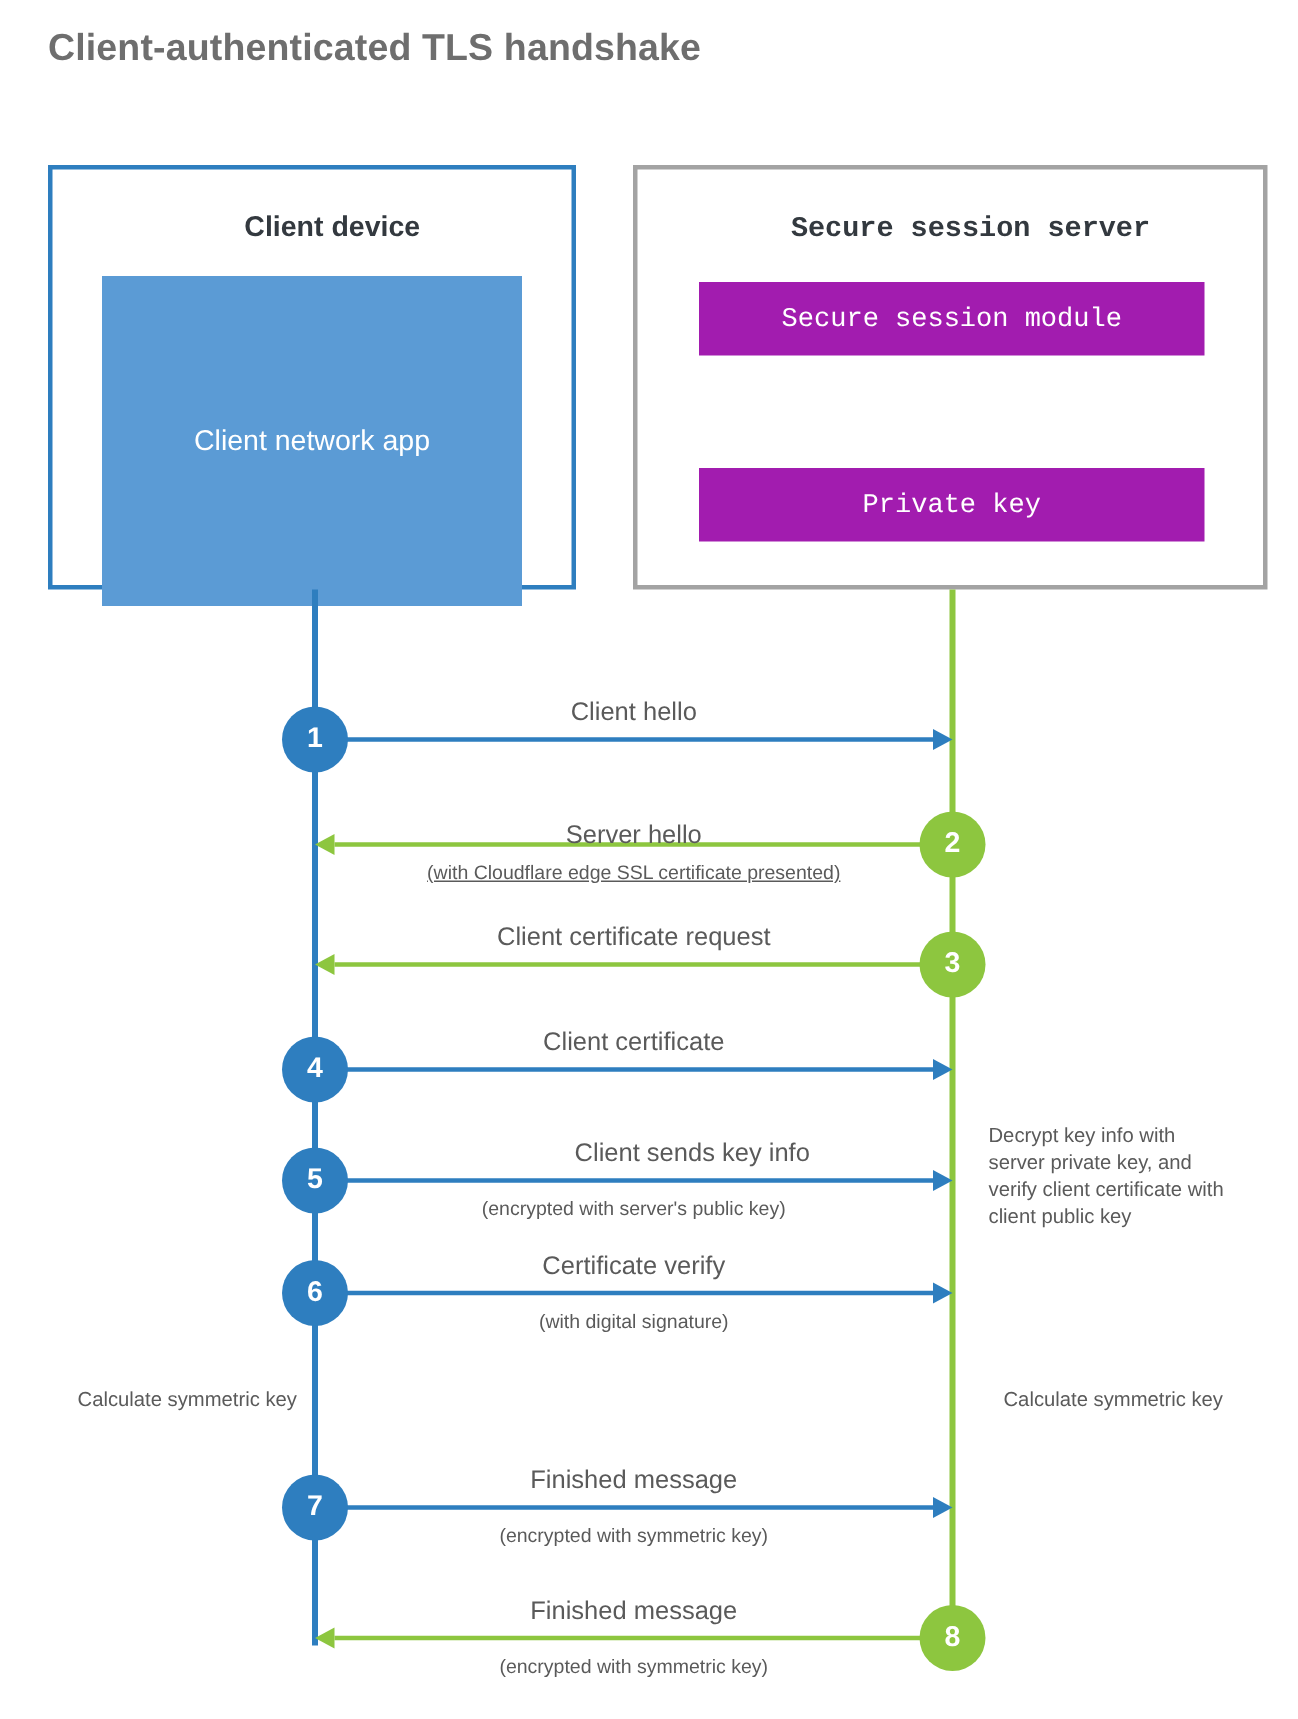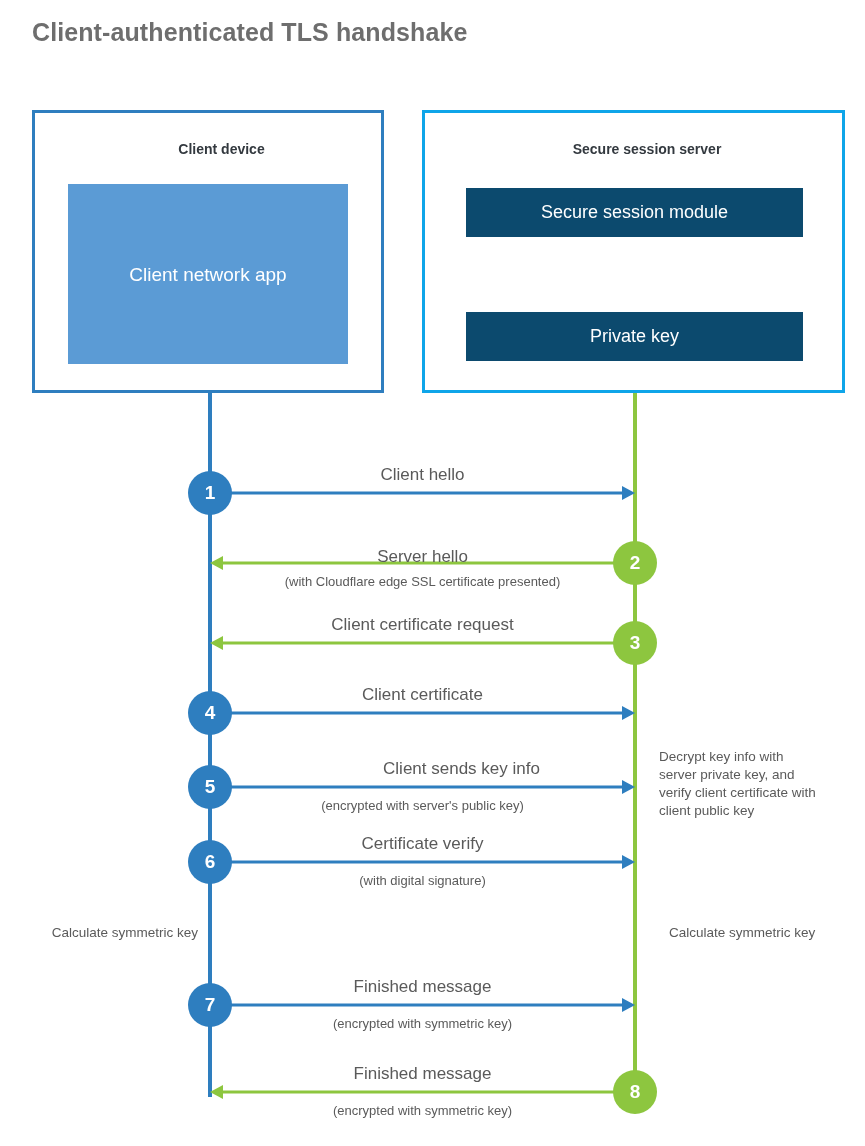--- a/index.html
+++ b/index.html
@@ -38,56 +38,57 @@
     top: 110px;
     width: 352px;
     height: 283px;
     border: 3px solid #2E7EBF;
   }
   #server-box {
     left: 422px;
     top: 110px;
     width: 423px;
     height: 283px;
-    border: 3px solid #0ea5e9;
+    border: 3px solid #a3a3a3;
+    font-family: Liberation Mono, monospace;
   }
   .party-title {
     position: absolute;
     left: 0;
     right: 0;
     top: 28px;
     text-align: center;
-    font-size: 14px;
+    font-size: 19px;
     font-weight: bold;
     color: #33393f;
     padding-left: 27px;
   }
 
   #client-app-block {
     position: absolute;
     left: 33px;
     top: 71px;
     width: 280px;
-    height: 180px;
+    height: 220px;
     background: #5B9BD5;
     color: #ffffff;
     font-size: 19px;
     line-height: 27px;
     display: flex;
     align-items: center;
     justify-content: center;
     text-align: center;
   }
 
   .server-bar {
     position: absolute;
     left: 41px;
     width: 337px;
     height: 49px;
-    background: #0c4a6e;
+    background: #a21caf;
     color: #ffffff;
     font-size: 18px;
     display: flex;
     align-items: center;
     justify-content: center;
     text-align: center;
   }
   .server-bar.b0 { top: 75px; }
   .server-bar.b1 { top: 137px; }
   .server-bar.b2 { top: 199px; }
@@ -205,21 +206,21 @@
 
 <div class="side-note left" id="note-client-calculate" style="left:48px; top:924px; width:150px;">Calculate symmetric key</div>
 
 <div class="side-note right" id="note-server-calculate" style="left:669px; top:924px; width:150px;">Calculate symmetric key</div>
 
 <div id="step-layer">
     <div class="step-circle client" style="left: 188px; top: 471px;">1</div>
     <div class="msg-label" style="left: 422.5px; top: 465px;">Client hello</div>
     <div class="step-circle server" style="left: 613px; top: 541px;">2</div>
     <div class="msg-label" style="left: 422.5px; top: 535px; margin-top: 12px;">Server hello</div>
-    <div class="msg-sub" style="left: 422.5px; top: 574px;">(with Cloudflare edge SSL certificate presented)</div>
+    <div class="msg-sub" style="left: 422.5px; top: 574px; text-decoration: underline;">(with Cloudflare edge SSL certificate presented)</div>
     <div class="step-circle server" style="left: 613px; top: 621px;">3</div>
     <div class="msg-label" style="left: 422.5px; top: 615px;">Client certificate request</div>
     <div class="step-circle client" style="left: 188px; top: 691px;">4</div>
     <div class="msg-label" style="left: 422.5px; top: 685px;">Client certificate</div>
     <div class="step-circle client" style="left: 188px; top: 765px;">5</div>
     <div class="msg-label" style="left: 422.5px; top: 759px; margin-left: 39px;">Client sends key info</div>
     <div class="msg-sub" style="left: 422.5px; top: 798px;">(encrypted with server's public key)</div>
     <div class="step-circle client" style="left: 188px; top: 840px;">6</div>
     <div class="msg-label" style="left: 422.5px; top: 834px;">Certificate verify</div>
     <div class="msg-sub" style="left: 422.5px; top: 873px;">(with digital signature)</div>

